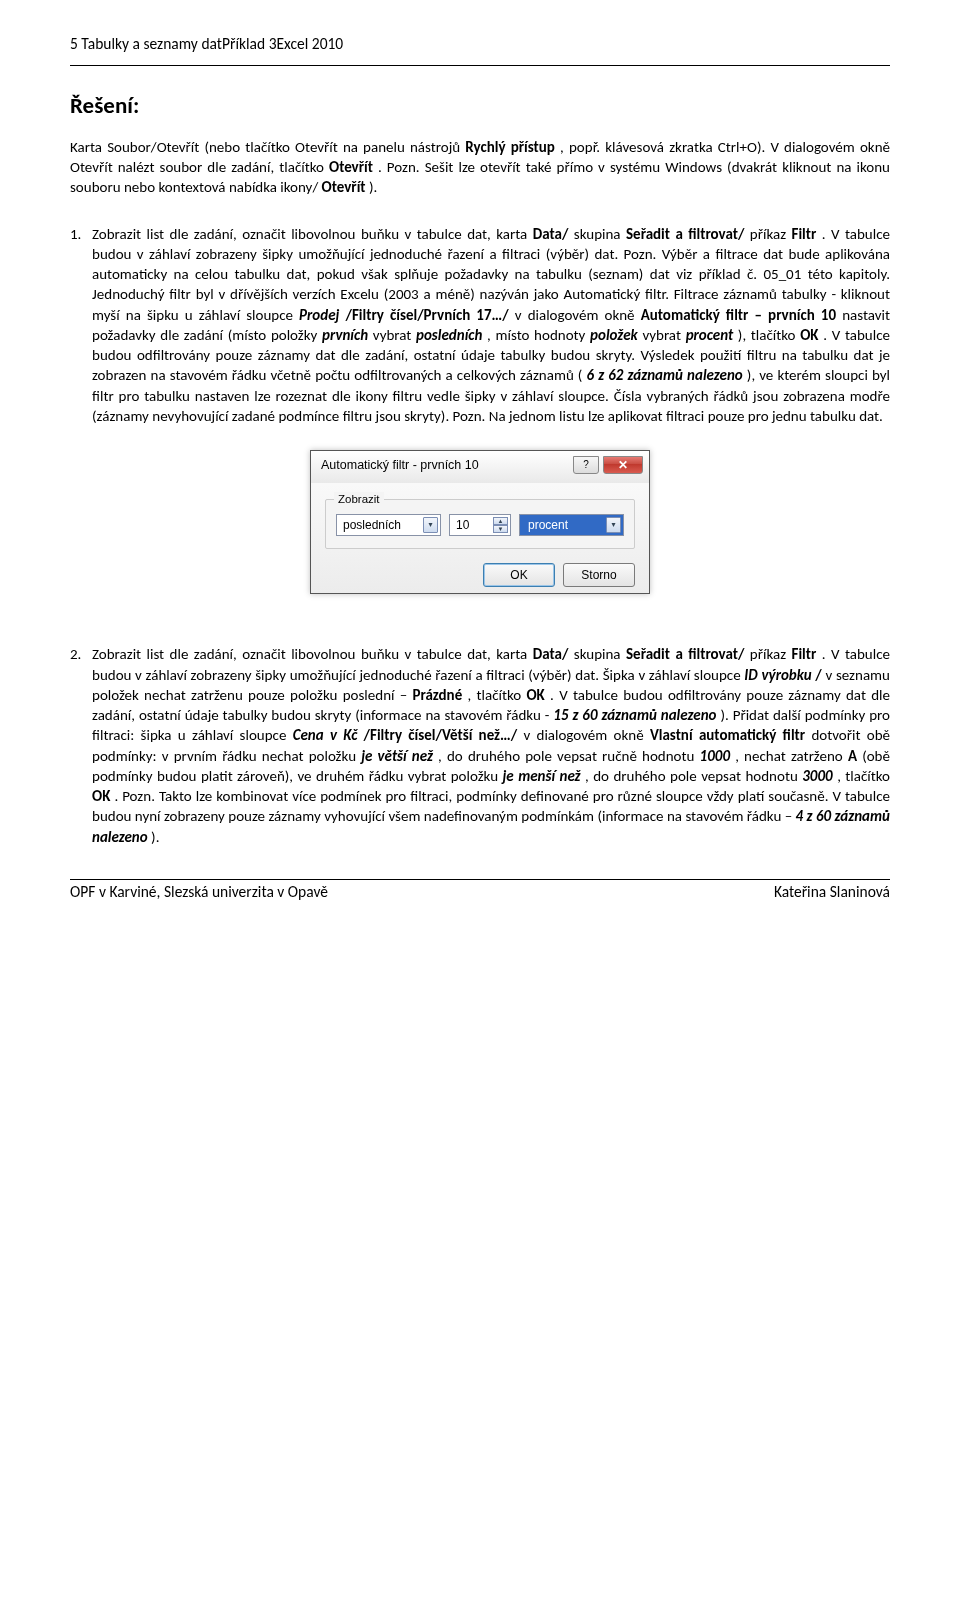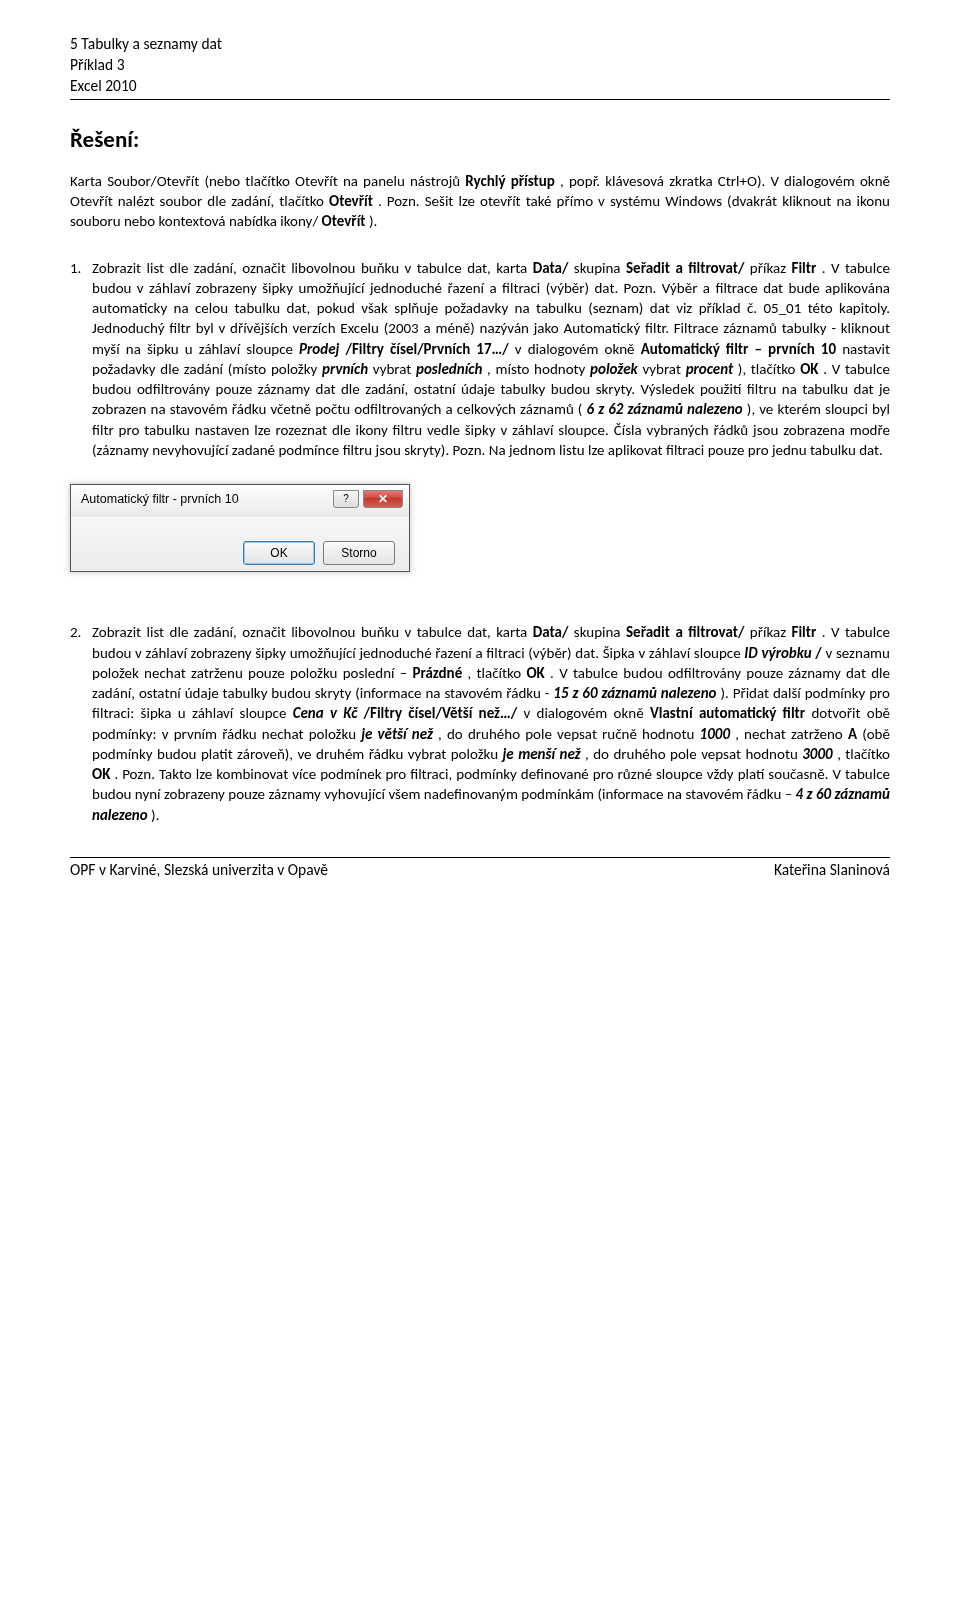--- a/index.html
+++ b/index.html
@@ -7,26 +7,25 @@
     font-family: Calibri, "Segoe UI", Arial, sans-serif;
     font-size: 15px;
     color: #000;
     background: #fff;
     width: 960px;
     padding: 34px 70px 30px 70px;
     line-height: 1.35;
   }
   .header-row {
     display: flex;
-    justify-content: flex-end;
+    justify-content: flex-start;
     border-bottom: 1px solid #000;
-    padding-bottom: 2px;
+    padding-bottom: 10px;
     margin-bottom: 24px;
     font-size: 15.5px;
-    flex-direction: column;
   }
   h2.solution {
     font-size: 23px;
     font-weight: bold;
     margin-bottom: 16px;
   }
   p.intro {
     text-align: justify;
     margin-bottom: 26px;
   }
@@ -47,21 +46,21 @@
     position: absolute;
     left: 0;
     top: 0;
   }
   .b { font-weight: bold; }
   .i { font-style: italic; font-weight: bold; }
 
   
   .dialog-wrap {
     display: flex;
-    justify-content: flex-start;
+    justify-content: center;
     margin: 18px 0 50px 0;
   }
   .dialog {
     width: 340px;
     border: 1px solid #555;
     background: linear-gradient(#fdfdfd, #ececec);
     font-family: "Segoe UI", Tahoma, sans-serif;
     font-size: 12px;
     box-shadow: 0 0 6px rgba(0,0,0,0.25);
   }
@@ -224,20 +223,40 @@
       <div class="dlg-btns">
         <div class="dlg-btn">
             <span>?</span>
           </div>
         <div class="dlg-btn close">
             <span>✕</span>
           </div>
       </div>
     </div>
     <div class="dialog-body">
+      <div class="grp">
+        <div class="grp-label">Zobrazit</div>
+        <div class="grp-row">
+          <div class="combo">
+            <span class="val">posledních</span>
+            <span class="arrow"></span>
+          </div>
+          <div class="spin">
+            <span>10</span>
+            <div class="arrows">
+              <span>▲</span>
+              <span>▼</span>
+            </div>
+          </div>
+          <div class="combo selected">
+            <span class="val">procent</span>
+            <span class="arrow"></span>
+          </div>
+        </div>
+      </div>
       <div class="dlg-footer">
         <div class="btn default"><span>OK</span></div>
         <div class="btn"><span>Storno</span></div>
       </div>
     </div>
   </div>
 </div>
 
 <ol class="main" start="2" style="counter-reset: item 1;">
   <li>

